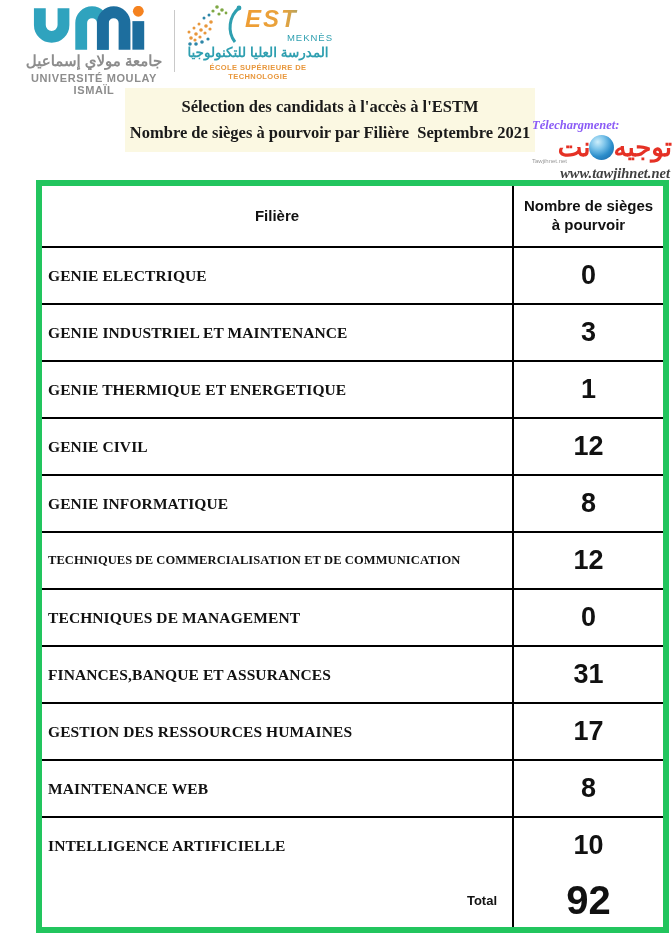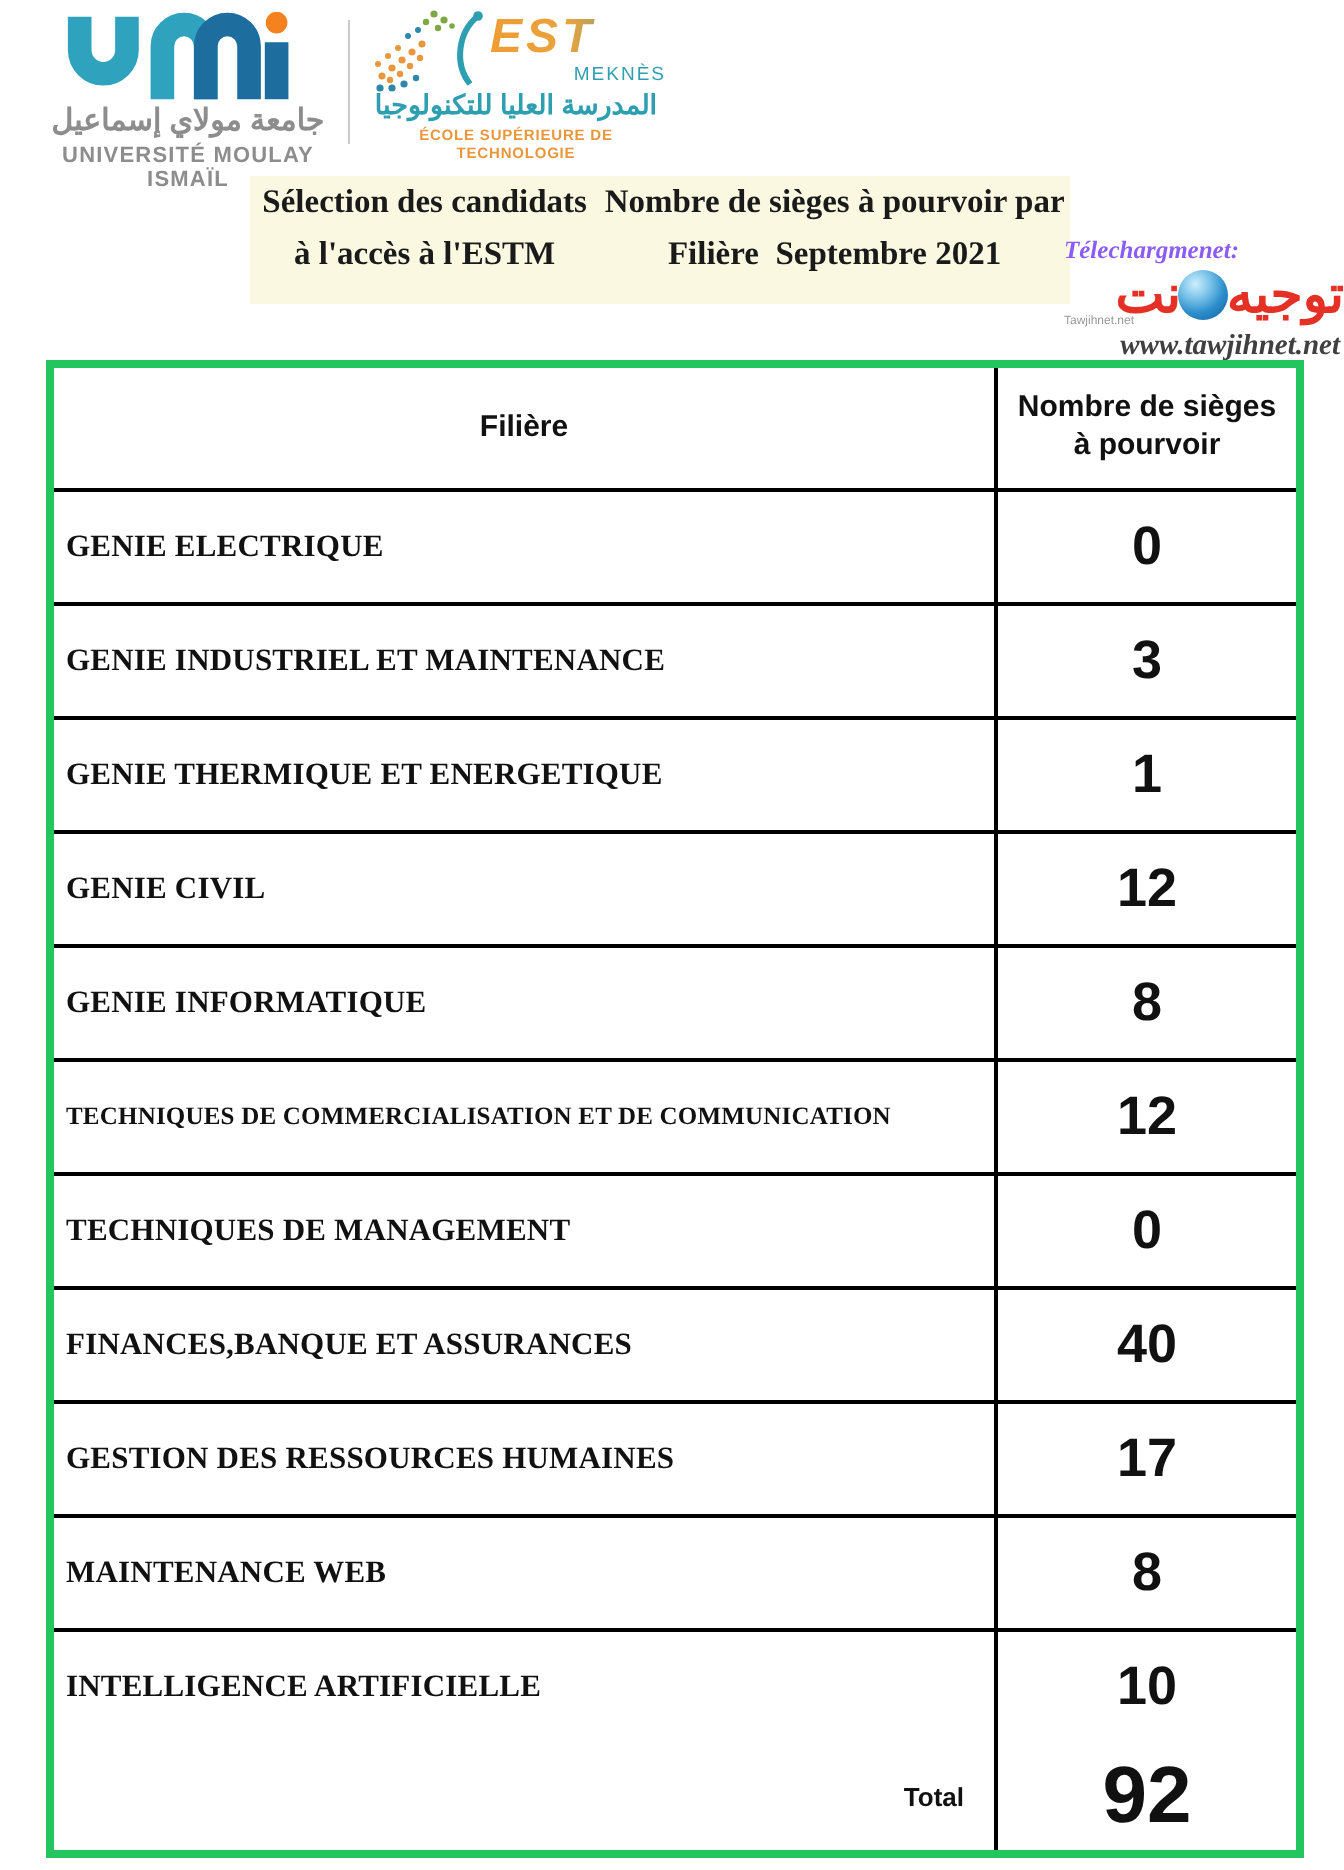--- a/index.html
+++ b/index.html
@@ -28,40 +28,40 @@
     background:linear-gradient(90deg,#ef9d33 0%, #e8a33d 45%, #2e9fb0 100%);
     -webkit-background-clip:text; background-clip:text; color:transparent;
   }
   .est-city { font-size:9.5px; font-weight:normal; color:#2e9fb0; text-align:right; letter-spacing:1px; margin-top:1px; }
   .est-arabic { font-size:13.5px; font-weight:bold; color:#2e9fb0; text-align:center; line-height:1.1; margin-top:2px; }
   .est-latin  { font-size:7.5px; font-weight:bold; color:#e8973c; text-align:center; letter-spacing:0.4px; margin-top:2px; }
 
   
   .title-box {
     position:absolute; left:125px; top:88px; width:410px; height:64px;
-    background:#fbf8e2; display:flex; justify-content:center;
+    background:#fbf8e2; display:flex; flex-direction:column; justify-content:center;
     text-align:center; font-family:"Liberation Serif", serif; font-weight:bold;
     font-size:16.5px; color:#1a1a1a; line-height:1.55; white-space:pre-wrap;
   }
 
   
   .tawjihnet { position:absolute; left:532px; top:118px; width:140px; }
   .tj-download { font-family:"Liberation Serif", serif; font-style:italic; font-weight:bold;
                  font-size:12.5px; color:#8b5cf6; }
   .tj-logo { display:flex; direction:rtl; align-items:center; justify-content:flex-start;
              margin-top:1px; color:#e53125; font-weight:bold; font-size:26px; line-height:1; }
   .tj-sphere { width:25px; height:25px; border-radius:50%; margin:0 -1px;
                background:radial-gradient(circle at 35% 28%, #cdeefb 0%, #7cc4ea 30%, #2c8ecb 60%, #135e9e 100%);
                flex:0 0 auto; }
   .tj-tiny { font-size:6px; color:#999; margin-top:-2px; }
   .tj-url { font-family:"Liberation Serif", serif; font-style:italic; font-weight:bold;
             font-size:14.5px; color:#404040; text-align:right; padding-right:2px; margin-top:1px; }
 
   
-  .table { position:absolute; left:23px; top:180px; width:621px; border:4px solid #22c55e; background:#fff; }
+  .table { position:absolute; left:36px; top:180px; width:621px; border:6px solid #22c55e; background:#fff; }
   .t-row { display:flex; }
   .t-row + .t-row, #table-body .t-row { border-top:2px solid #000; }
   #table-body .t-row { height:55px; }
   .t-header { height:60px; }
   .t-total { height:54px; }
   .c1 { width:472px; box-sizing:border-box; border-right:2px solid #000;
         display:flex; align-items:center; }
   .c2 { flex:1; display:flex; align-items:center; justify-content:center; text-align:center; }
   .hc { font-weight:bold; font-size:15px; line-height:1.25; }
   .t-header .c1 { justify-content:center; }
@@ -188,21 +188,21 @@
     <div class="c2 seats">12</div>
   </div>
 
   <div class="t-row">
     <div class="c1 filiere">TECHNIQUES DE MANAGEMENT</div>
     <div class="c2 seats">0</div>
   </div>
 
   <div class="t-row">
     <div class="c1 filiere">FINANCES,BANQUE ET ASSURANCES</div>
-    <div class="c2 seats">40</div>
+    <div class="c2 seats">31</div>
   </div>
 
   <div class="t-row">
     <div class="c1 filiere">GESTION DES RESSOURCES HUMAINES</div>
     <div class="c2 seats">17</div>
   </div>
 
   <div class="t-row">
     <div class="c1 filiere">MAINTENANCE WEB</div>
     <div class="c2 seats">8</div>

